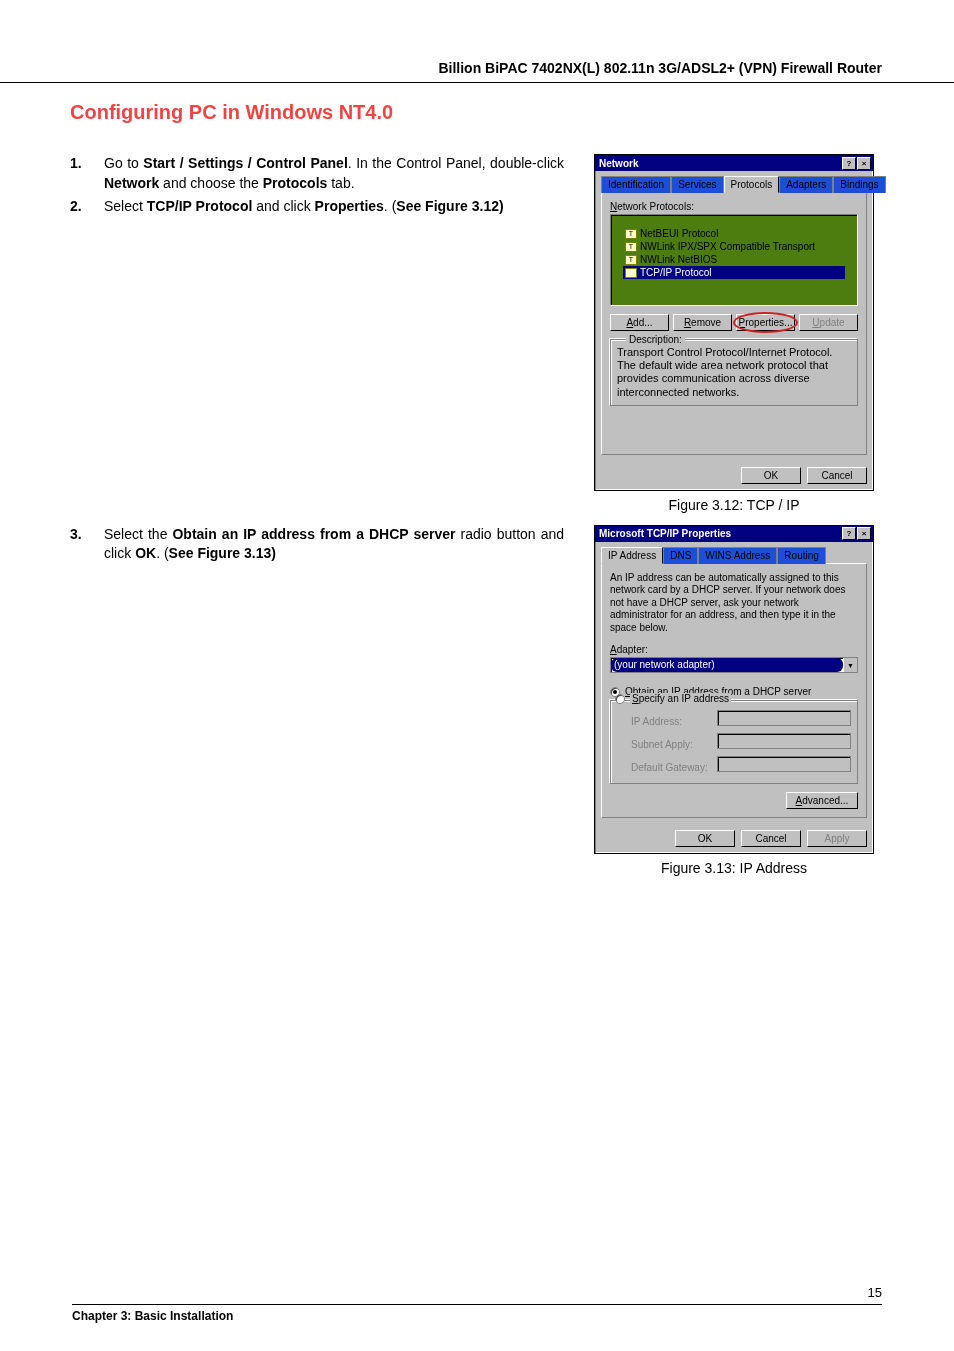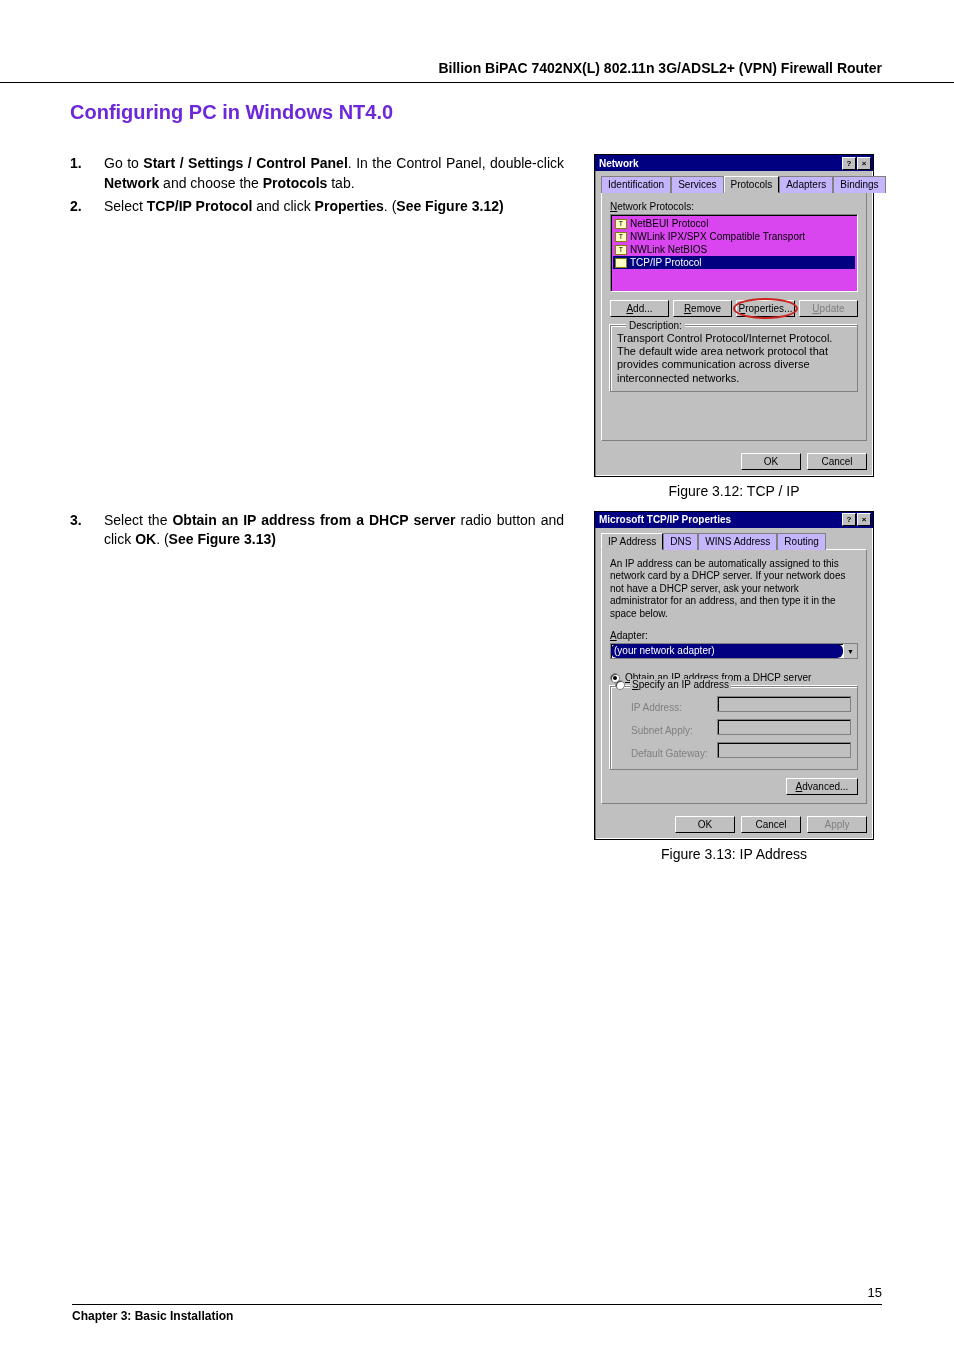--- a/index.html
+++ b/index.html
@@ -14,21 +14,21 @@
   .page-header {
     text-align: right;
     font-weight: bold;
     font-size: 14px;
     padding: 60px 72px 6px 72px;
     border-bottom: 1px solid #000;
     margin: 0 0 10px 0;
   }
   .section-title {
     font-size: 20px;
-    color: #6d28d9;
+    color: #ef4444;
     font-weight: bold;
     padding: 8px 0 30px 70px;
   }
   .content-row {
     display: flex;
     padding: 0 70px;
     align-items: flex-start;
   }
   .text-col {
     flex: 1;
@@ -97,21 +97,21 @@
     color: #000;
   }
   .tabs {
     display: flex;
     padding: 4px 6px 0 6px;
     gap: 0;
   }
   .tab {
     font-size: 10px;
     padding: 2px 6px;
-    background: #c4b5fd;
+    background: #1d4ed8;
     border: 1px solid #808080;
     border-bottom: none;
     position: relative;
     top: 1px;
   }
   .tab.active {
     background: #c0c0c0;
     border: 1px solid #fff;
     border-right-color: #000;
     border-bottom: 1px solid #c0c0c0;
@@ -121,26 +121,26 @@
     margin: 0 6px 6px 6px;
     border: 1px solid #fff;
     border-right-color: #808080;
     border-bottom-color: #808080;
     background: #c0c0c0;
     padding: 8px;
   }
   .label { font-size: 10px; margin-bottom: 2px; }
   .underline-char { text-decoration: underline; }
   .listbox {
-    background: #d946ef;
+    background: #4d7c0f;
     border: 1px solid #808080;
     border-right-color: #fff; border-bottom-color: #fff;
     box-shadow: inset 1px 1px 0 #000;
-    height: 78px;
-    padding: 2px;
+    height: 92px;
+    padding: 12px;
     overflow: hidden;
   }
   .listitem {
     font-size: 10px;
     padding: 1px 2px;
     display: flex; align-items: center; gap: 3px;
   }
   .listitem .ic {
     width: 12px; height: 10px; background: #ffffc0; border: 1px solid #808000;
     font-size: 7px; display: flex; align-items: center; justify-content: center;

